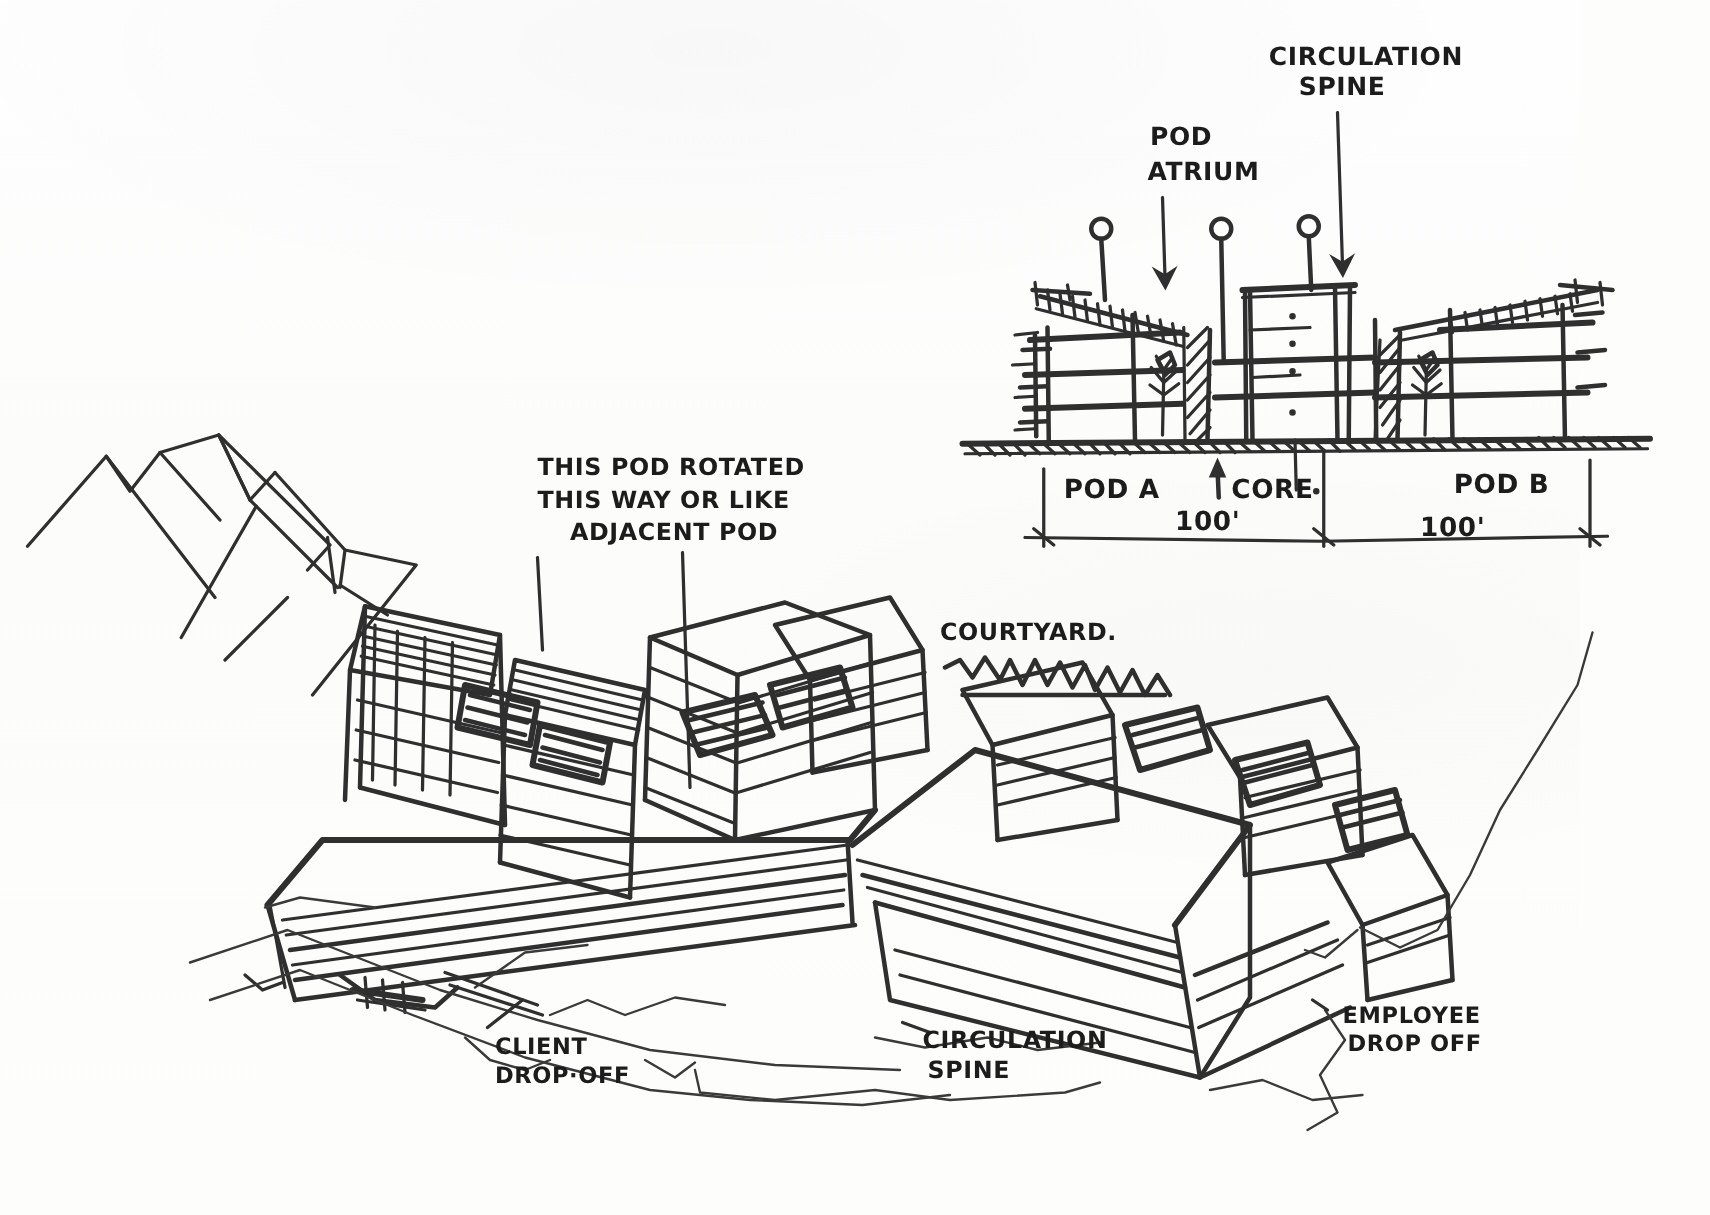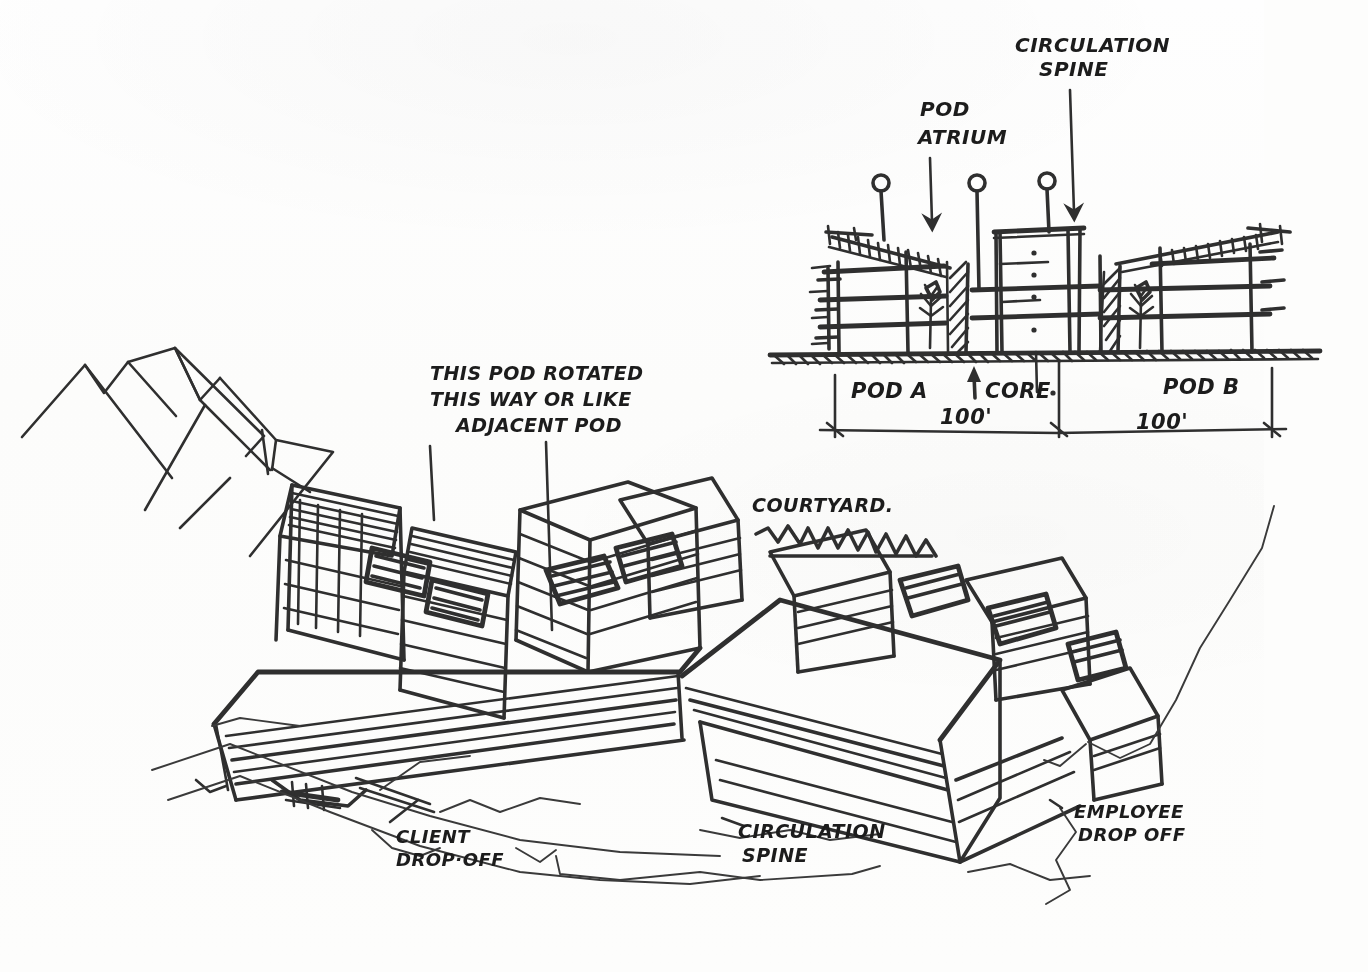--- a/index.html
+++ b/index.html
@@ -10,21 +10,20 @@
     background:#fdfdfc;
     position:relative;
   }
   #sheet{
     position:absolute;inset:0;
     width:1264px;height:972px;
     background:
       radial-gradient(ellipse 900px 300px at 45% 4%, rgba(0,0,0,0.022), rgba(0,0,0,0) 70%),
       radial-gradient(ellipse 700px 250px at 80% 55%, rgba(0,0,0,0.015), rgba(0,0,0,0) 70%),
       linear-gradient(180deg,#fefefe 0%,#fcfcfb 40%,#fdfdfc 100%);
-    font-style: italic;
   }
   svg#draw{position:absolute;left:0;top:0;width:1368px;height:972px;display:block;}
 </style>
 </head>
 <body>
 
 <div id="sheet">
 
 <svg id="draw" viewBox="0 0 1368 972" xmlns="http://www.w3.org/2000/svg">
   <defs>

